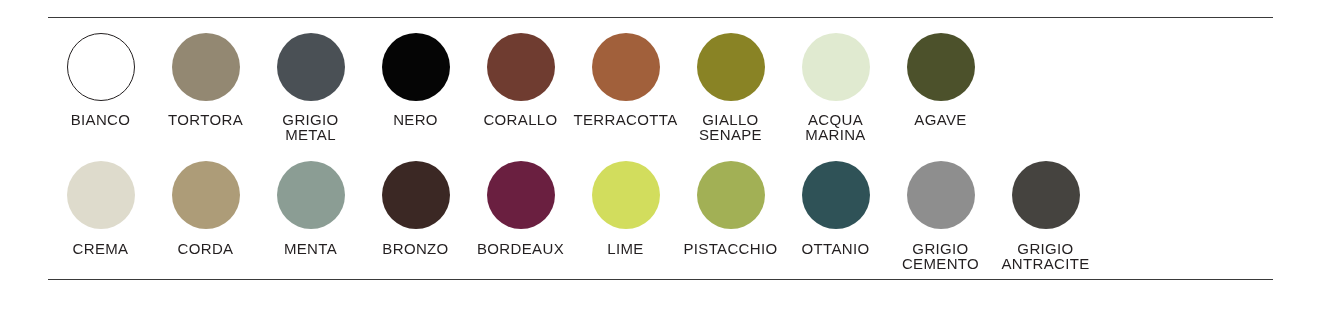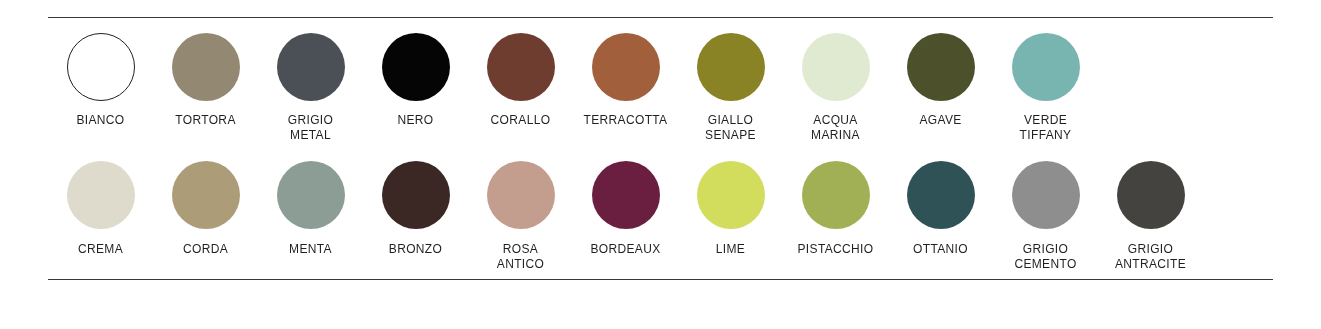--- a/index.html
+++ b/index.html
@@ -48,21 +48,21 @@
     width: 68px;
     height: 68px;
     border-radius: 50%;
     box-sizing: border-box;
   }
   .swatch-dot.outlined {
     border: 1px solid #231f20;
   }
   .swatch-label {
     margin-top: 12px;
-    font-size: 12px;
+    font-size: 15px;
     line-height: 14.5px;
     letter-spacing: 0.35px;
     text-align: center;
     text-transform: uppercase;
     white-space: pre-line;
     color: #231f20;
   }
   .row-two .swatch-label { margin-top: 13px; }
   .spacer-bottom { height: 8px; }
 </style>
@@ -106,48 +106,38 @@
       </div>
       <div class="swatch">
         <div class="swatch-dot" style="background: rgb(224, 234, 208);"></div>
         <div class="swatch-label">ACQUA
 MARINA</div>
       </div>
       <div class="swatch">
         <div class="swatch-dot" style="background: rgb(76, 81, 43);"></div>
         <div class="swatch-label">AGAVE</div>
       </div>
-      <div class="swatch">
-        <div class="swatch-dot" style="background: rgb(121, 181, 176);"></div>
-        <div class="swatch-label">VERDE
-TIFFANY</div>
-      </div>
     </div>
 
   <div class="swatch-row row-two">
       <div class="swatch">
         <div class="swatch-dot" style="background: rgb(222, 219, 204);"></div>
         <div class="swatch-label">CREMA</div>
       </div>
       <div class="swatch">
         <div class="swatch-dot" style="background: rgb(173, 156, 120);"></div>
         <div class="swatch-label">CORDA</div>
       </div>
       <div class="swatch">
         <div class="swatch-dot" style="background: rgb(139, 157, 148);"></div>
         <div class="swatch-label">MENTA</div>
       </div>
       <div class="swatch">
         <div class="swatch-dot" style="background: rgb(59, 40, 36);"></div>
         <div class="swatch-label">BRONZO</div>
-      </div>
-      <div class="swatch">
-        <div class="swatch-dot" style="background: rgb(195, 157, 141);"></div>
-        <div class="swatch-label">ROSA
-ANTICO</div>
       </div>
       <div class="swatch">
         <div class="swatch-dot" style="background: rgb(106, 31, 64);"></div>
         <div class="swatch-label">BORDEAUX</div>
       </div>
       <div class="swatch">
         <div class="swatch-dot" style="background: rgb(210, 221, 93);"></div>
         <div class="swatch-label">LIME</div>
       </div>
       <div class="swatch">

